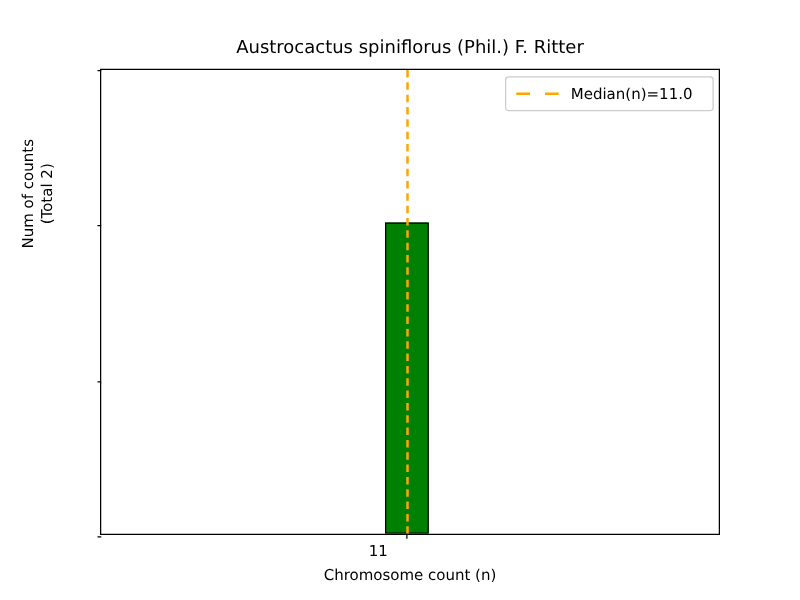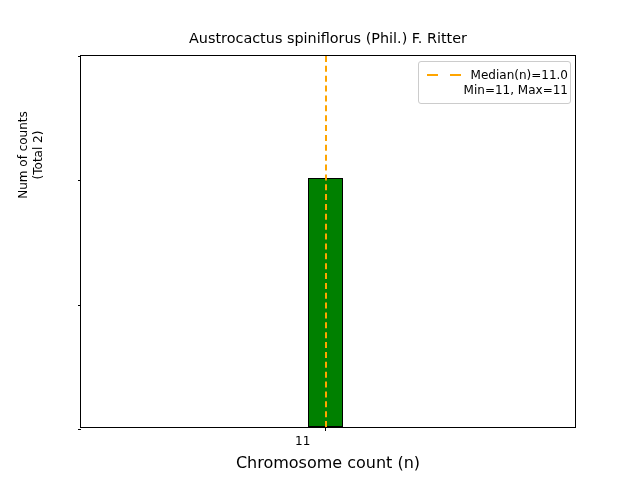--- a/index.html
+++ b/index.html
@@ -101,21 +101,21 @@
     white-space: nowrap;
   }
 
   
   #xlabel {
     position: absolute;
     left: 80px;
     top: 453px;
     width: 496px;
     text-align: center;
-    font-size: 16px;
+    font-size: 12px;
     color: #000000;
     white-space: nowrap;
   }
 
   #ylabel {
     position: absolute;
     left: -156px;
     top: 140px;
     width: 373px;
     transform: rotate(-90deg);
@@ -128,21 +128,21 @@
   #ylabel .yl-line { display: block; }
 
   
   #legend {
     position: absolute;
     right: 4px;
     top: 5px;
     border: 0.9px solid #cccccc;
     border-radius: 3px;
     background: #ffffff;
-    padding: 6px 2px 6px 7px;
+    padding: 6px 16px 6px 7px;
     box-sizing: border-box;
   }
   .legend-row {
     display: flex;
     align-items: center;
     white-space: nowrap;
   }
   .legend-swatch {
     width: 36px;
     height: 12px;
@@ -201,21 +201,20 @@
     <div class="ytick" style="top:0px;"></div>
 
     <div class="xtick" style="left:244px;"></div>
     <div class="xtick-label" style="left:244px;">11</div>
 
     <div id="legend">
       <div class="legend-row">
         <span class="legend-swatch"></span>
         <span class="legend-text">Median(n)=11.0</span>
       </div>
-      <div class="legend-line2">Min=11, Max=11</div>
     </div>
 
   </div>
 
   <div id="xlabel">Chromosome count (n)</div>
 
   <div id="ylabel">
     <span class="yl-line">Num of counts</span>
     <span class="yl-line">(Total 2)</span>
   </div>

